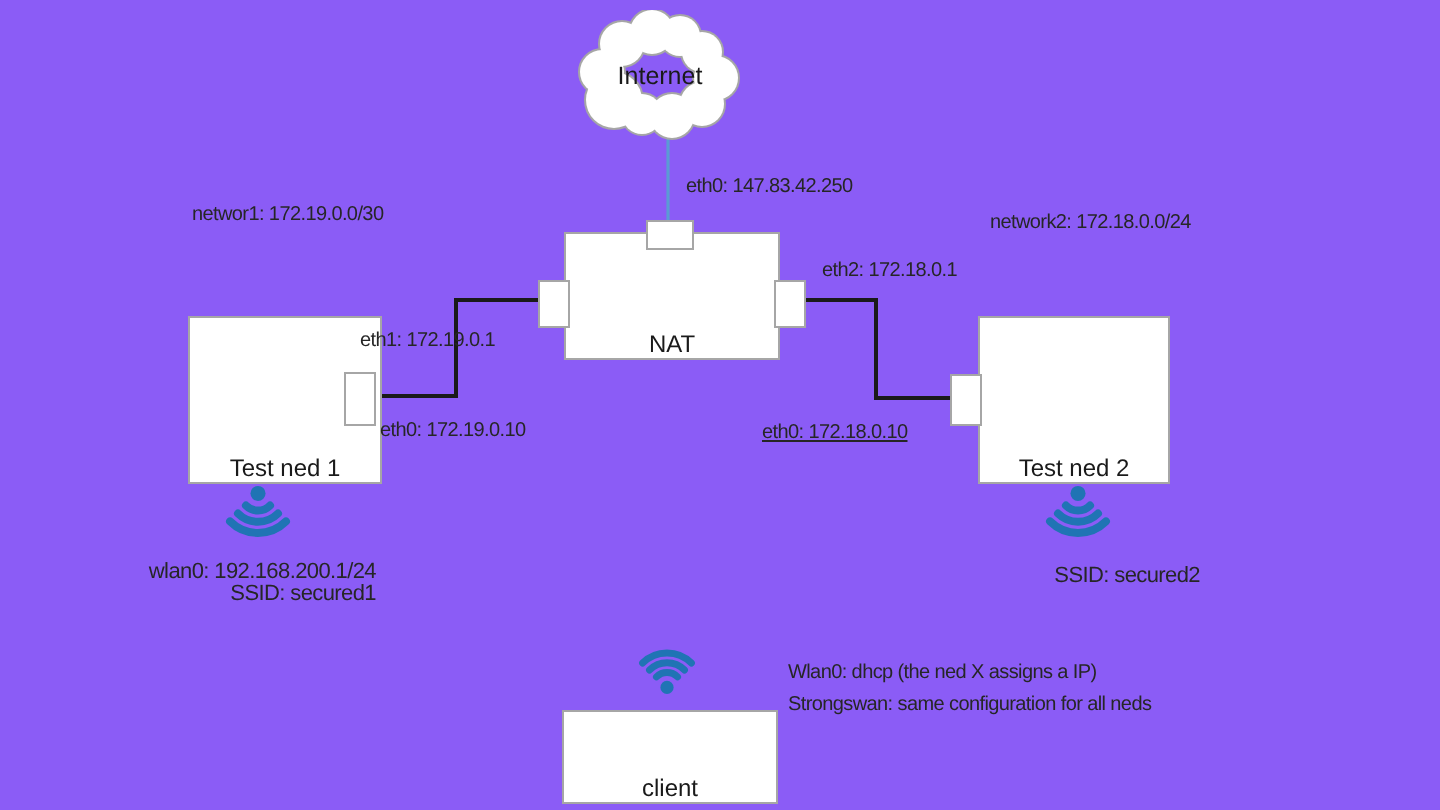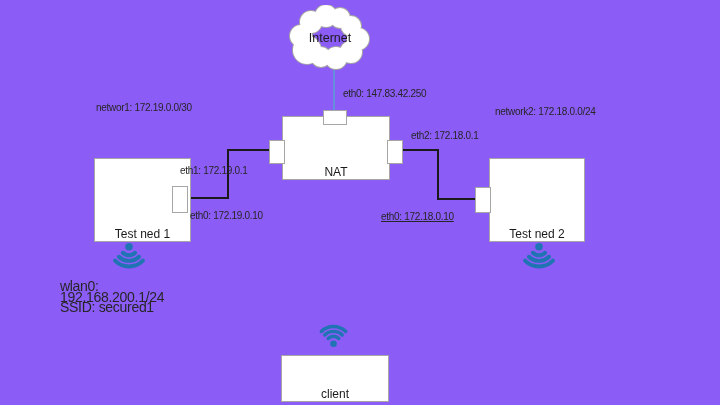--- a/index.html
+++ b/index.html
@@ -8,21 +8,21 @@
     font-family:"Liberation Sans", sans-serif; color:#262626; overflow:hidden;
   }
   svg.overlay { position:absolute; left:0; top:0; width:720px; height:405px; }
   .box {
     position:absolute; background:#fff; border:1px solid #a6a6a6;
     display:flex; align-items:flex-end; justify-content:center;
     font-size:12px; color:#1a1a1a;
   }
   .port { position:absolute; background:#fff; border:1px solid #a6a6a6; }
   .lbl { position:absolute; font-size:10px; white-space:nowrap; color:#262626; letter-spacing:-0.3px; }
-  .caption { position:absolute; font-size:14px; line-height:10.5px; text-align:left; letter-spacing:-0.3px; color:#262626; }
+  .caption { position:absolute; font-size:11px; line-height:10.5px; text-align:right; letter-spacing:-0.3px; color:#262626; }
   .notes { position:absolute; font-size:10px; line-height:16px; letter-spacing:-0.3px; color:#262626; }
   .wifi { position:absolute; }
   .wifi.flip { transform:scaleY(-1); }
   .cloud { position:absolute; left:285px; top:5px; }
   .cloud text { font-family:"Liberation Sans", sans-serif; }
 </style>
 </head>
 <body>
 
 <div class="canvas">
@@ -116,16 +116,21 @@
   <div class="lbl" style="left:180px; top:129px;margin-top:36px;">eth1: 172.19.0.1</div>
   <div class="lbl" style="left:411px; top:130px;">eth2: 172.18.0.1</div>
   <div class="lbl" style="left:190px; top:210px;">eth0: 172.19.0.10</div>
   <div class="lbl" style="left:381px; top:211px;text-decoration:underline;">eth0: 172.18.0.10</div>
 
   <div class="caption" style="left:60px; top:281px; width:128px;">
     <div>wlan0: 192.168.200.1/24</div>
     <div>SSID: secured1</div>
   </div>
   <div class="caption" style="left:470px; top:283px; width:130px;">
+    <div>SSID: secured2</div>
   </div>
 
+  <div class="notes" style="left:394px; top:329px;">
+    <div>Wlan0: dhcp (the ned X assigns a IP)</div>
+    <div>Strongswan: same configuration for all neds</div>
+  </div>
 
 </div>
 
 </body></html>

